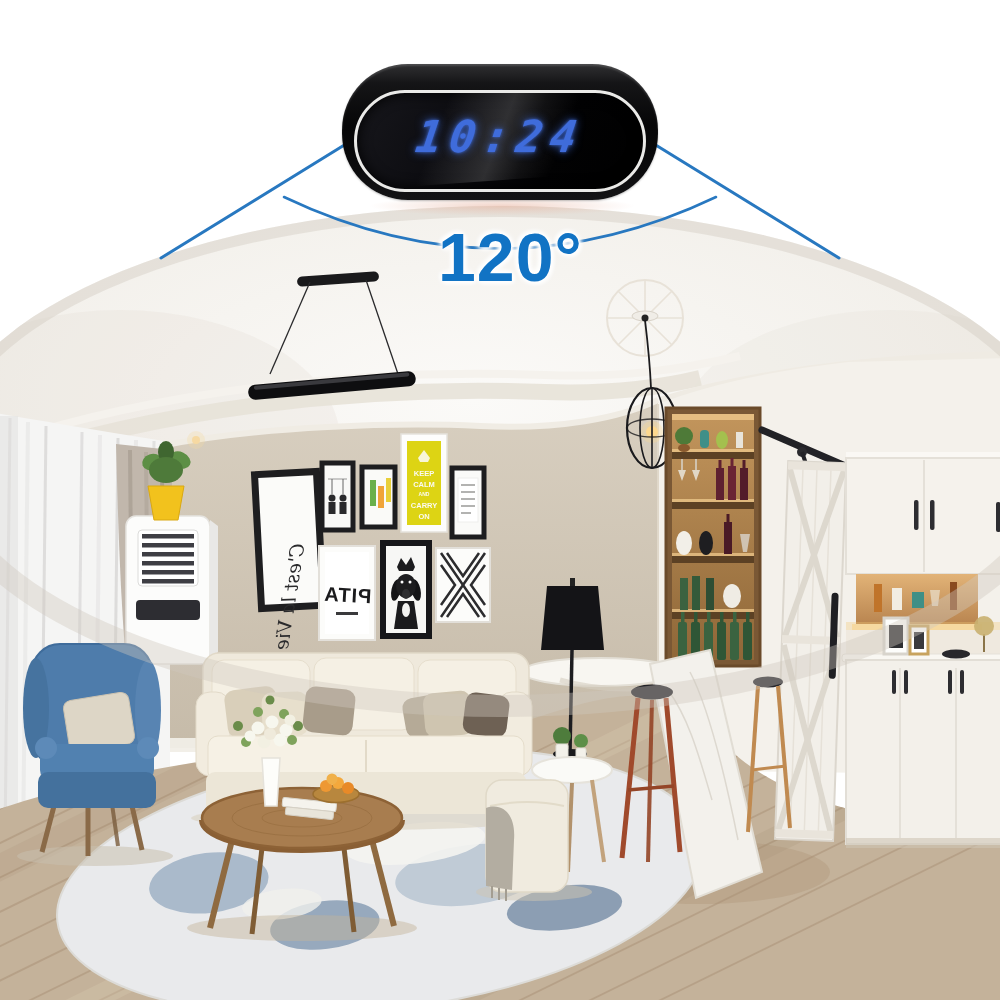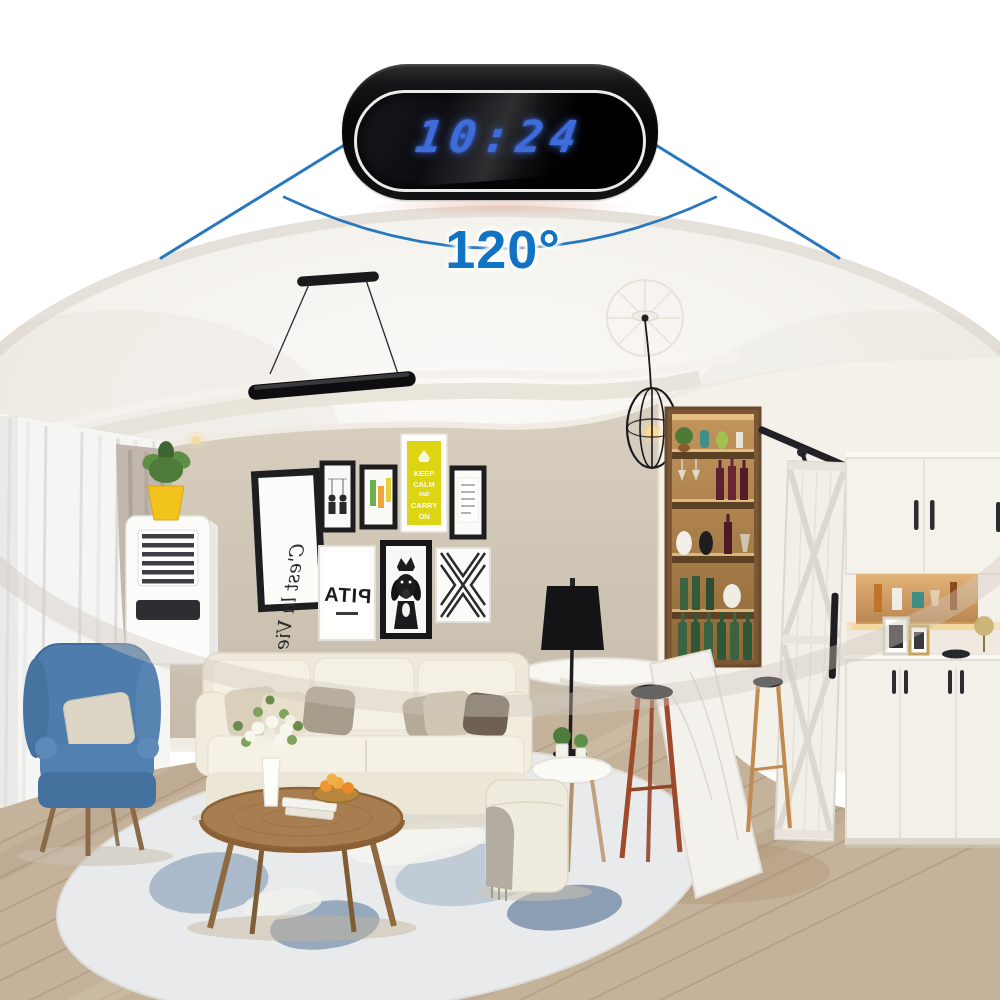--- a/index.html
+++ b/index.html
@@ -4,21 +4,21 @@
 <style>
   html,body{margin:0;padding:0;background:#ffffff;}
   .stage{position:relative;width:1000px;height:1000px;margin:0 auto;background:#fff;overflow:hidden;
          font-family:"Liberation Sans", sans-serif;}
   .stage svg{position:absolute;left:0;top:0;}
   .room-svg{z-index:1;}
   .fov-svg{z-index:2;}
   .clock-reflection{position:absolute;z-index:2;left:368px;top:196px;width:268px;height:20px;
      background:radial-gradient(ellipse at center, rgba(231,178,158,.55) 0%, rgba(231,178,158,0) 70%);}
   .angle-label{position:absolute;z-index:4;left:438px;top:218px;width:130px;text-align:center;
-     font-size:54px;font-weight:bold;color:#1173c4;letter-spacing:1px;
+     font-size:68px;font-weight:bold;color:#1173c4;letter-spacing:1px;
      text-shadow:0 0 3px #fff,0 0 5px #fff,0 0 7px #fff,0 0 9px #fff,2px 2px 4px #fff,-2px -2px 4px #fff;}
   .clock{position:absolute;z-index:5;left:342px;top:64px;width:316px;height:136px;border-radius:66px;
      background:linear-gradient(180deg,#303032 0%,#151517 14%,#060607 45%,#0b0b0d 78%,#141416 100%);
      box-shadow:0 1px 2px rgba(0,0,0,.25), inset 0 2px 2px rgba(255,255,255,.14);}
   .clock-face{position:absolute;left:12px;right:12px;top:26px;bottom:8px;border-radius:52px;
      border:3px solid #eaeae8;overflow:hidden;
      background:linear-gradient(118deg,#17171c 0%,#0b0b0f 40%,#020203 68%,#000 100%);
      box-shadow:inset 0 0 14px #000;}
   .clock-gloss{position:absolute;left:-20%;top:-30%;width:150%;height:120%;
      background:linear-gradient(115deg, rgba(255,255,255,0) 34%, rgba(255,255,255,.09) 42%,

